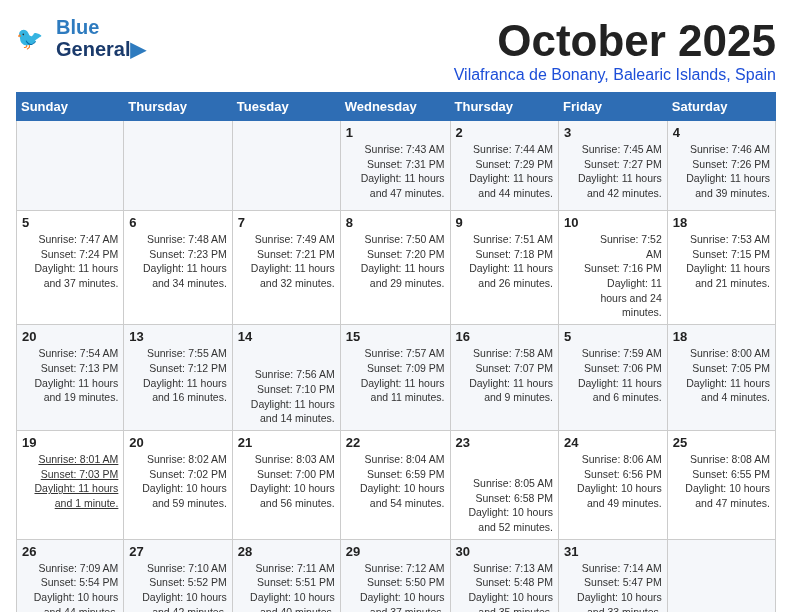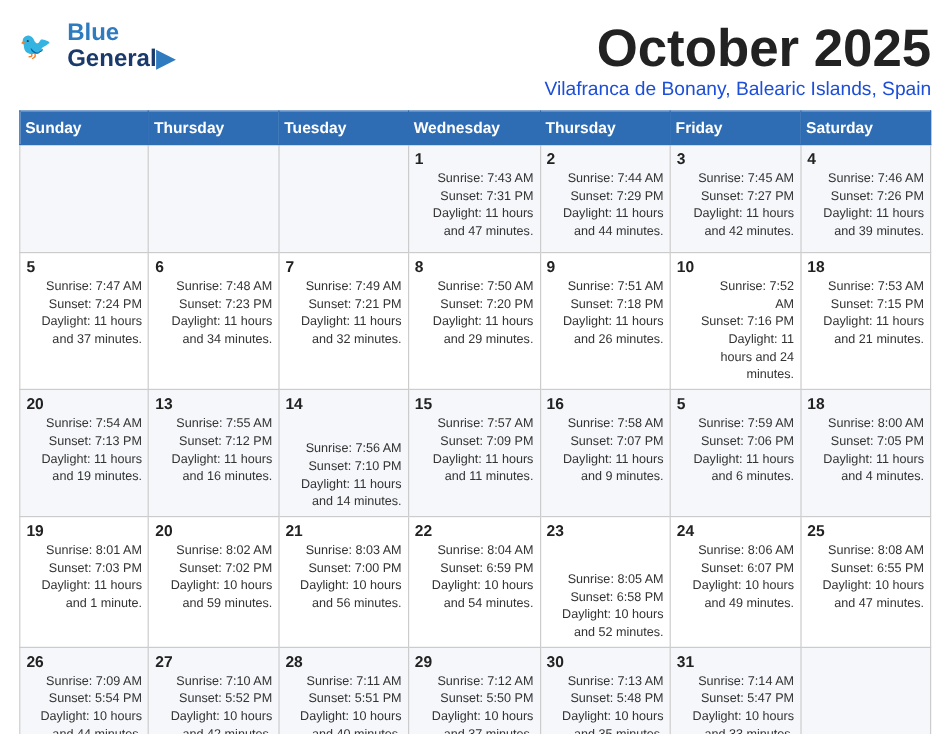--- a/index.html
+++ b/index.html
@@ -221,21 +221,21 @@
         <td>
           <div class="day-number">18</div>
           <div class="day-info" style="white-space: pre-line;">Sunrise: 8:00 AM
 Sunset: 7:05 PM
 Daylight: 11 hours and 4 minutes.</div>
         </td>
       </tr>
       <tr>
         <td>
           <div class="day-number">19</div>
-          <div class="day-info" style="white-space: pre-line;">Sunrise: 8:01 AM
+          <div class="day-info" style="white-space: pre-line; text-decoration: underline;">Sunrise: 8:01 AM
 Sunset: 7:03 PM
 Daylight: 11 hours and 1 minute.</div>
         </td>
         <td>
           <div class="day-number">20</div>
           <div class="day-info" style="white-space: pre-line;">Sunrise: 8:02 AM
 Sunset: 7:02 PM
 Daylight: 10 hours and 59 minutes.</div>
         </td>
         <td>
@@ -252,21 +252,21 @@
         </td>
         <td>
           <div class="day-number">23</div>
           <div class="day-info" style="white-space: pre-line; margin-top: 26px;">Sunrise: 8:05 AM
 Sunset: 6:58 PM
 Daylight: 10 hours and 52 minutes.</div>
         </td>
         <td>
           <div class="day-number">24</div>
           <div class="day-info" style="white-space: pre-line;">Sunrise: 8:06 AM
-Sunset: 6:07 PM
+Sunset: 6:56 PM
 Daylight: 10 hours and 49 minutes.</div>
         </td>
         <td>
           <div class="day-number">25</div>
           <div class="day-info" style="white-space: pre-line;">Sunrise: 8:08 AM
 Sunset: 6:55 PM
 Daylight: 10 hours and 47 minutes.</div>
         </td>
       </tr>
       <tr>

